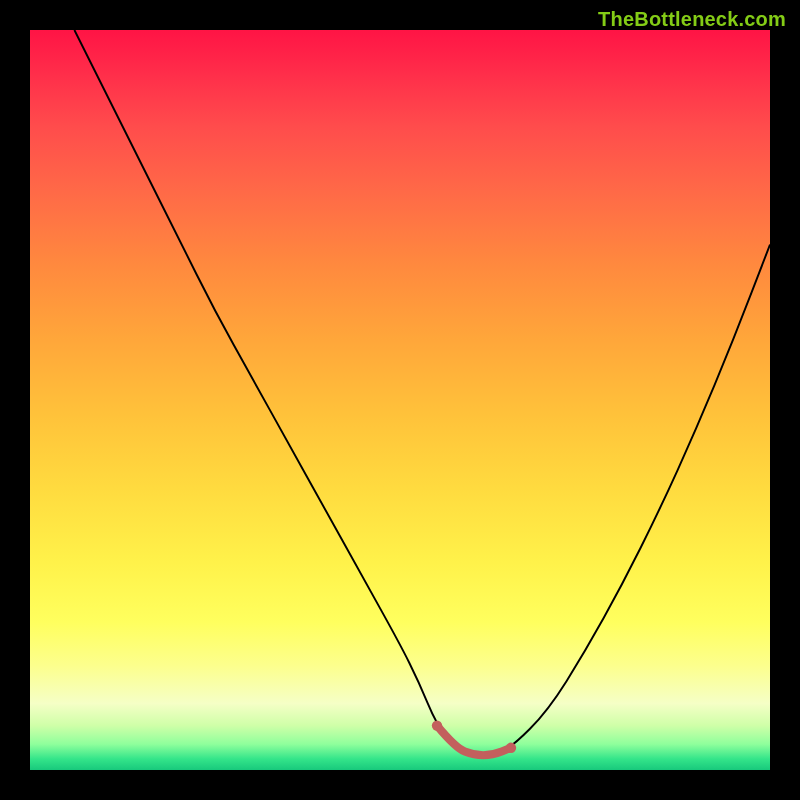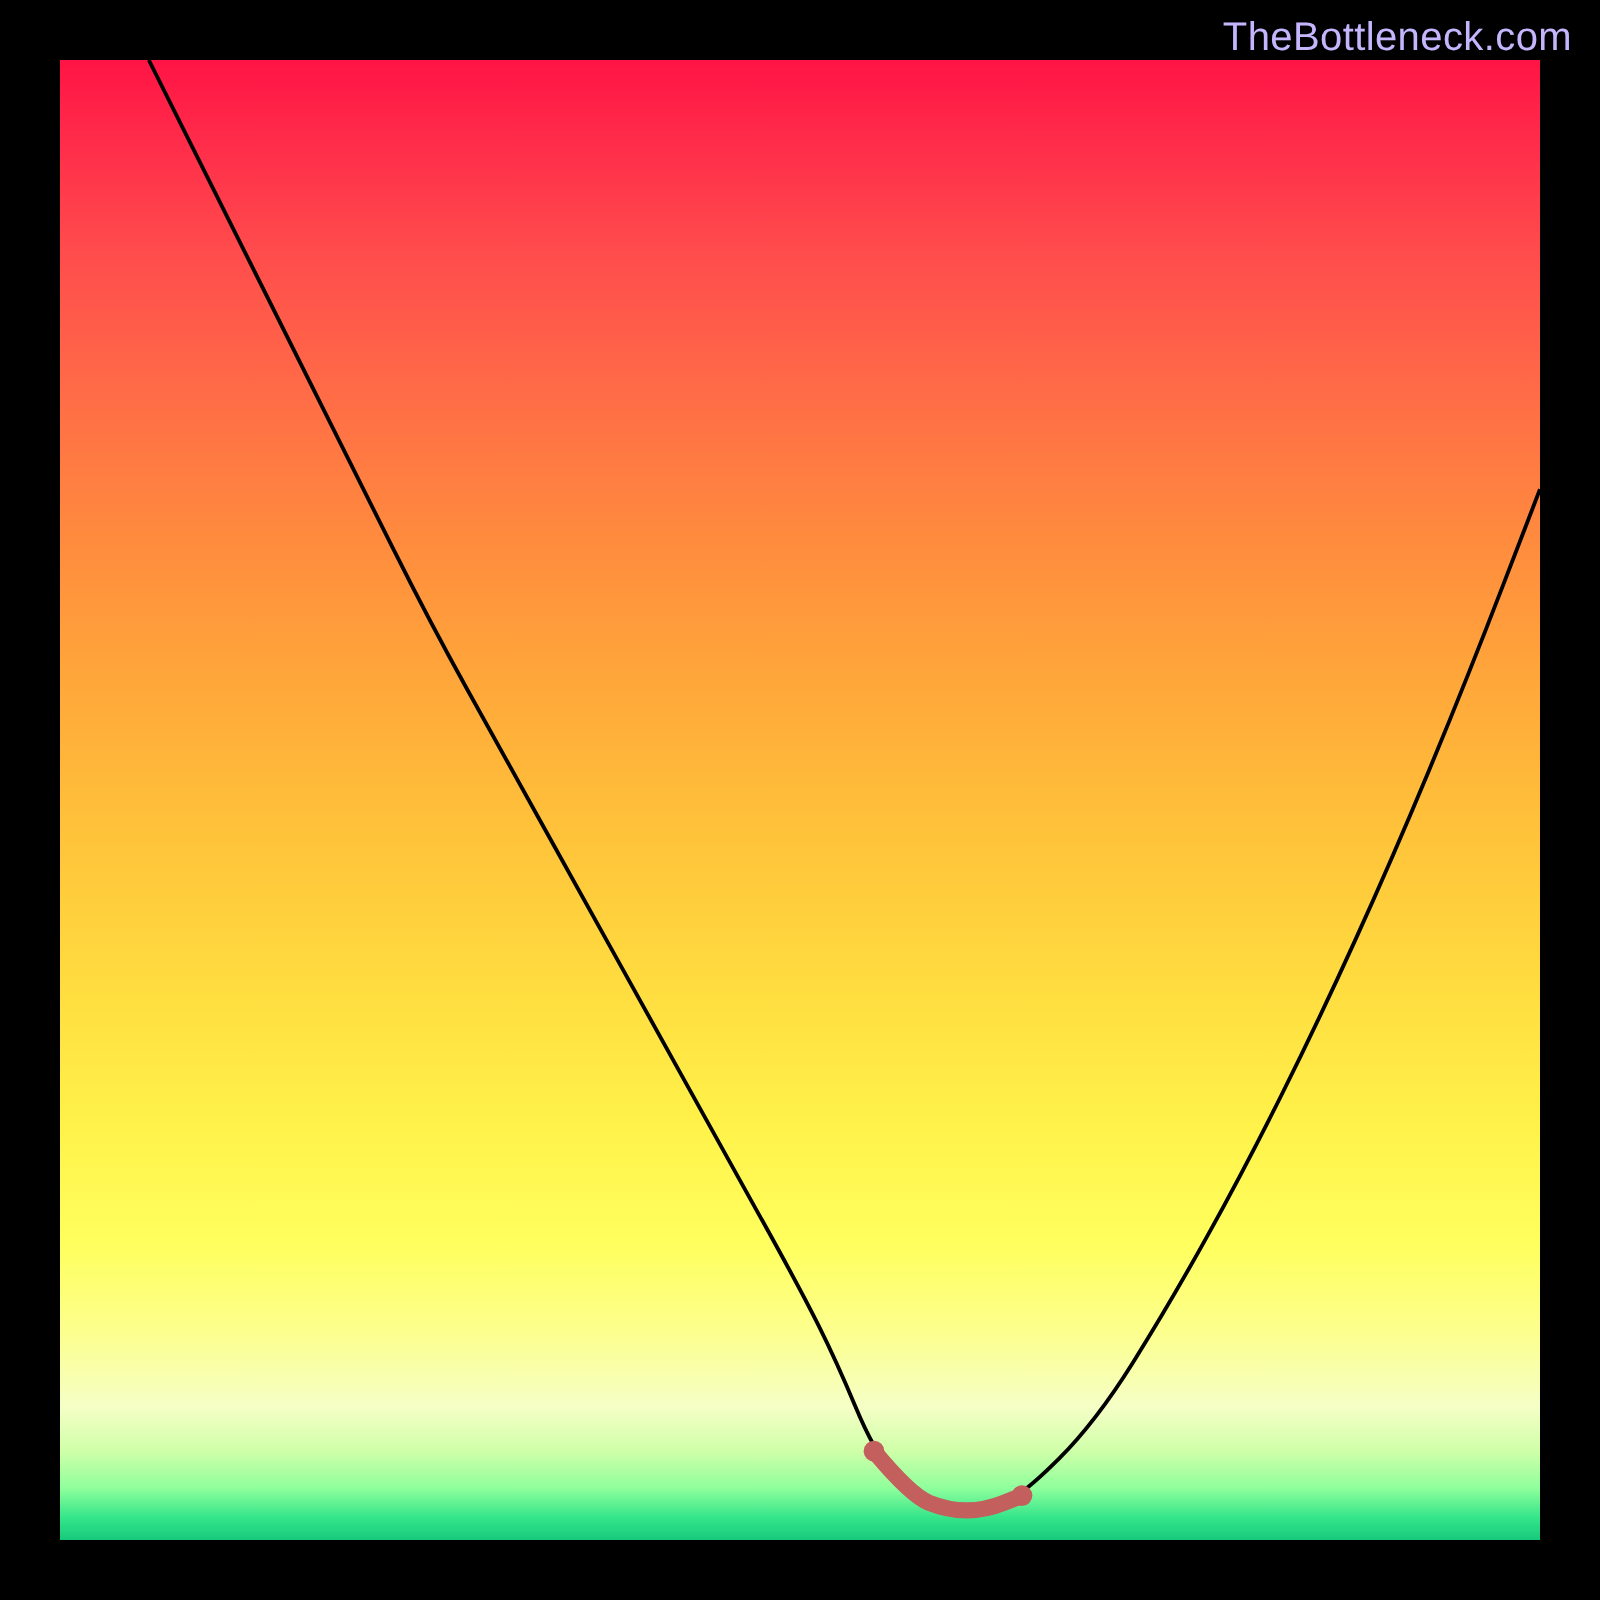--- a/index.html
+++ b/index.html
@@ -8,23 +8,23 @@
     height: 800px;
     background: #000;
     position: relative;
     font-family: Arial, Helvetica, sans-serif;
     overflow: hidden;
   }
   .watermark {
     position: absolute;
     top: 8px;
     right: 14px;
-    color: #c4b5fd;
+    color: #84cc16;
     font-size: 20px;
-    font-weight: normal;
+    font-weight: bold;
     letter-spacing: 0.2px;
     z-index: 10;
     text-align: right;
   }
   .plot-area {
     position: absolute;
     left: 30px;
     top: 30px;
     width: 740px;
     height: 740px;

